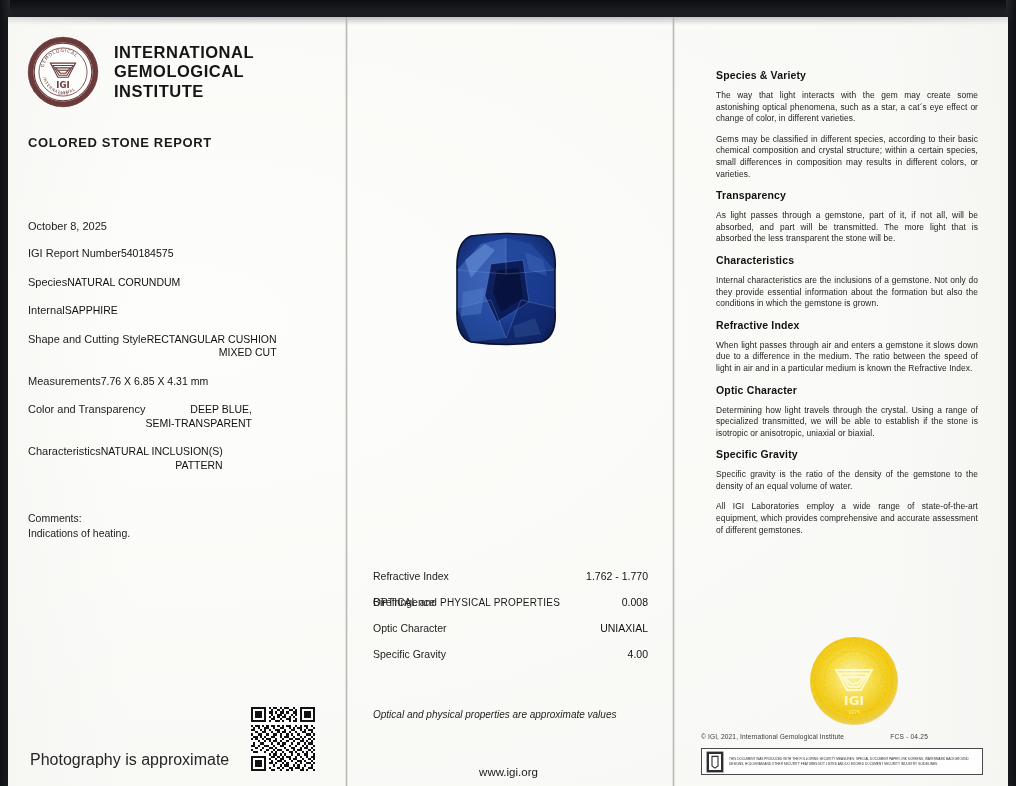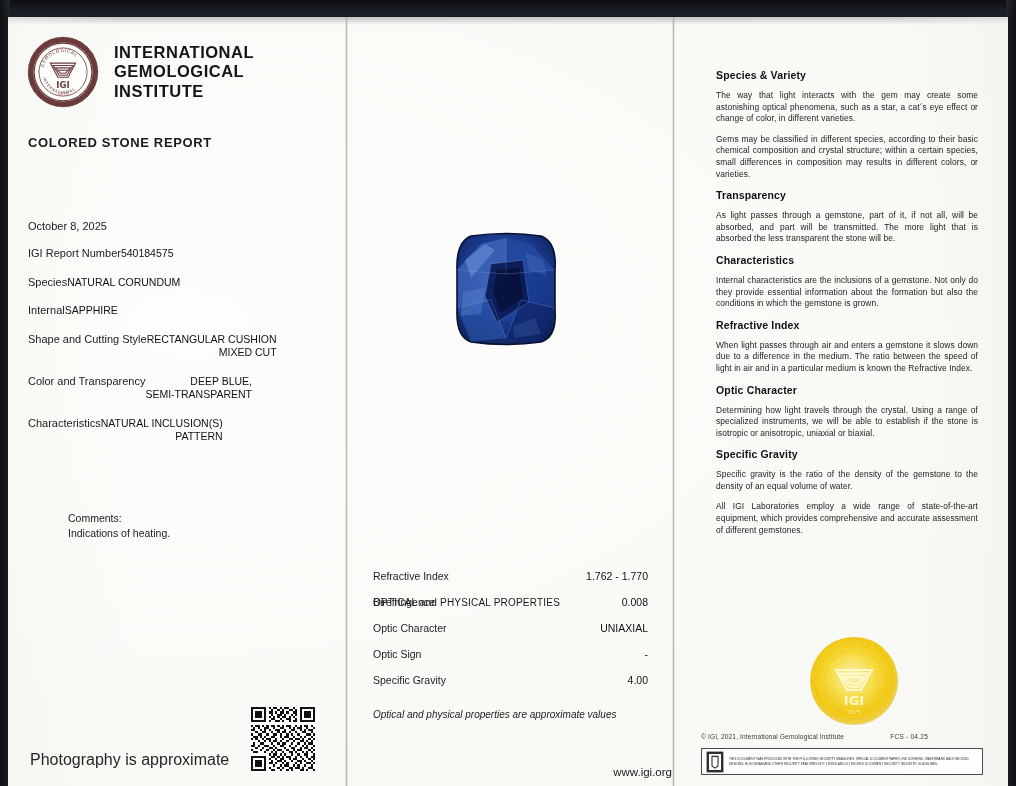--- a/index.html
+++ b/index.html
@@ -77,36 +77,36 @@
   }
   .date-line {
     position:absolute; left:20px; top:203px;
     font-size:11px; color:#222;
   }
   .spec-table { position:absolute; left:20px; top:230px; width:300px; }
   .spec-row { display:flex; justify-content:flex-start; align-items:flex-start; margin-bottom:15px; }
   .spec-label { font-size:11px; color:#222; white-space:nowrap; }
   .spec-value { font-size:10.5px; color:#111; text-align:right; line-height:13.5px; white-space:pre-line; }
   .comments-block { position:absolute; left:20px; top:494px; }
-  .comments-block div { font-size:10.5px; color:#222; line-height:14.5px;margin-left:40px; }
+  .comments-block div { font-size:10.5px; color:#222; line-height:14.5px; }
   .photo-note { position:absolute; left:22px; top:734px; font-size:16px; color:#262626; }
   .qr { position:absolute; left:243px; top:690px; width:64px; height:64px; }
 
   
   .gem-wrap { position:absolute; left:106px; top:213px; width:110px; height:118px; }
   .gem-img { width:100%; height:100%; display:block; }
   .opt-title { position:absolute; left:28px; top:533px; font-size:10px; color:#1a1a1a; letter-spacing:.2px;margin-top:47px;}
   .opt-table { position:absolute; left:28px; top:553px; width:275px; }
   .opt-row { display:flex; justify-content:space-between; margin-bottom:14px; }
   .opt-label { font-size:10.5px; color:#222; }
   .opt-value { font-size:10.5px; color:#111; }
   .opt-footnote {
     position:absolute; left:28px; top:692px; font-size:10px; font-style:italic; color:#222;
   }
-  .site-url { position:absolute; left:0; top:749px; width:327px; text-align:right; font-size:11.5px; color:#1a1a1a; }
+  .site-url { position:absolute; left:0; top:749px; width:327px; text-align:center; font-size:11.5px; color:#1a1a1a; }
 
   
   .info-col { position:absolute; left:44px; top:52px; width:262px; }
   .info-h { font-size:10.5px; font-weight:bold; color:#111; margin-bottom:9px; letter-spacing:.15px; }
   .info-p {
     font-size:8.4px; line-height:11.6px; color:#222; text-align:justify;
     margin-bottom:9px; letter-spacing:.08px;
   }
   .info-sec { margin-bottom:9px; }
   .holo { position:absolute; left:132px; top:614px; width:100px; height:100px; }
@@ -198,20 +198,24 @@
             <span class="spec-value">NATURAL CORUNDUM</span>
           </div>
           <div class="spec-row">
             <span class="spec-label">Internal</span>
             <span class="spec-value">SAPPHIRE</span>
           </div>
           <div class="spec-row">
             <span class="spec-label">Shape and Cutting Style</span>
             <span class="spec-value">RECTANGULAR CUSHION
 MIXED CUT</span>
+          </div>
+          <div class="spec-row">
+            <span class="spec-label">Measurements</span>
+            <span class="spec-value">7.76 X 6.85 X 4.31 mm</span>
           </div>
           <div class="spec-row">
             <span class="spec-label">Color and Transparency</span>
             <span class="spec-value">DEEP BLUE,
 SEMI-TRANSPARENT</span>
           </div>
           <div class="spec-row">
             <span class="spec-label">Characteristics</span>
             <span class="spec-value">NATURAL INCLUSION(S)
 PATTERN</span>
@@ -518,24 +522,20 @@
           </div>
           <div class="opt-row">
             <span class="opt-label">Birefringence</span>
             <span class="opt-value">0.008</span>
           </div>
           <div class="opt-row">
             <span class="opt-label">Optic Character</span>
             <span class="opt-value">UNIAXIAL</span>
           </div>
           <div class="opt-row">
-            <span class="opt-label">Optic Sign</span>
-            <span class="opt-value">-</span>
-          </div>
-          <div class="opt-row">
             <span class="opt-label">Specific Gravity</span>
             <span class="opt-value">4.00</span>
           </div>
         </div>
       <div class="opt-footnote">Optical and physical properties are approximate values</div>
       <div class="site-url">www.igi.org</div>
     </div>
 
     <div class="panel panel-right">
       <div class="info-col" id="info-col">
@@ -551,21 +551,21 @@
           <div class="info-sec">
             <div class="info-h">Characteristics</div>
             <div class="info-p">Internal characteristics are the inclusions of a gemstone. Not only do they provide essential information  about the formation but also the conditions in which the gemstone is grown.</div>
           </div>
           <div class="info-sec">
             <div class="info-h">Refractive Index</div>
             <div class="info-p">When light passes through air and enters a gemstone it slows down due to a difference in the medium. The ratio between the speed of light in air and in a particular medium is known the Refractive Index.</div>
           </div>
           <div class="info-sec">
             <div class="info-h">Optic Character</div>
-            <div class="info-p">Determining how light travels through the crystal. Using a range of specialized instruments, we will be able to establish if the stone is isotropic or anisotropic, uniaxial or biaxial.</div>
+            <div class="info-p">Determining how light travels through the crystal. Using a range of specialized transmitted, we will be able to establish if the stone is isotropic or anisotropic, uniaxial or biaxial.</div>
           </div>
           <div class="info-sec">
             <div class="info-h">Specific Gravity</div>
             <div class="info-p">Specific gravity is the ratio of the density of the gemstone to the density of an equal volume of water.</div>
             <div class="info-p">All IGI Laboratories employ a wide range of state-of-the-art equipment, which provides comprehensive and accurate assessment of different gemstones.</div>
           </div>
         </div>
 
       <svg class="holo" viewBox="0 0 100 100">
         <defs>

